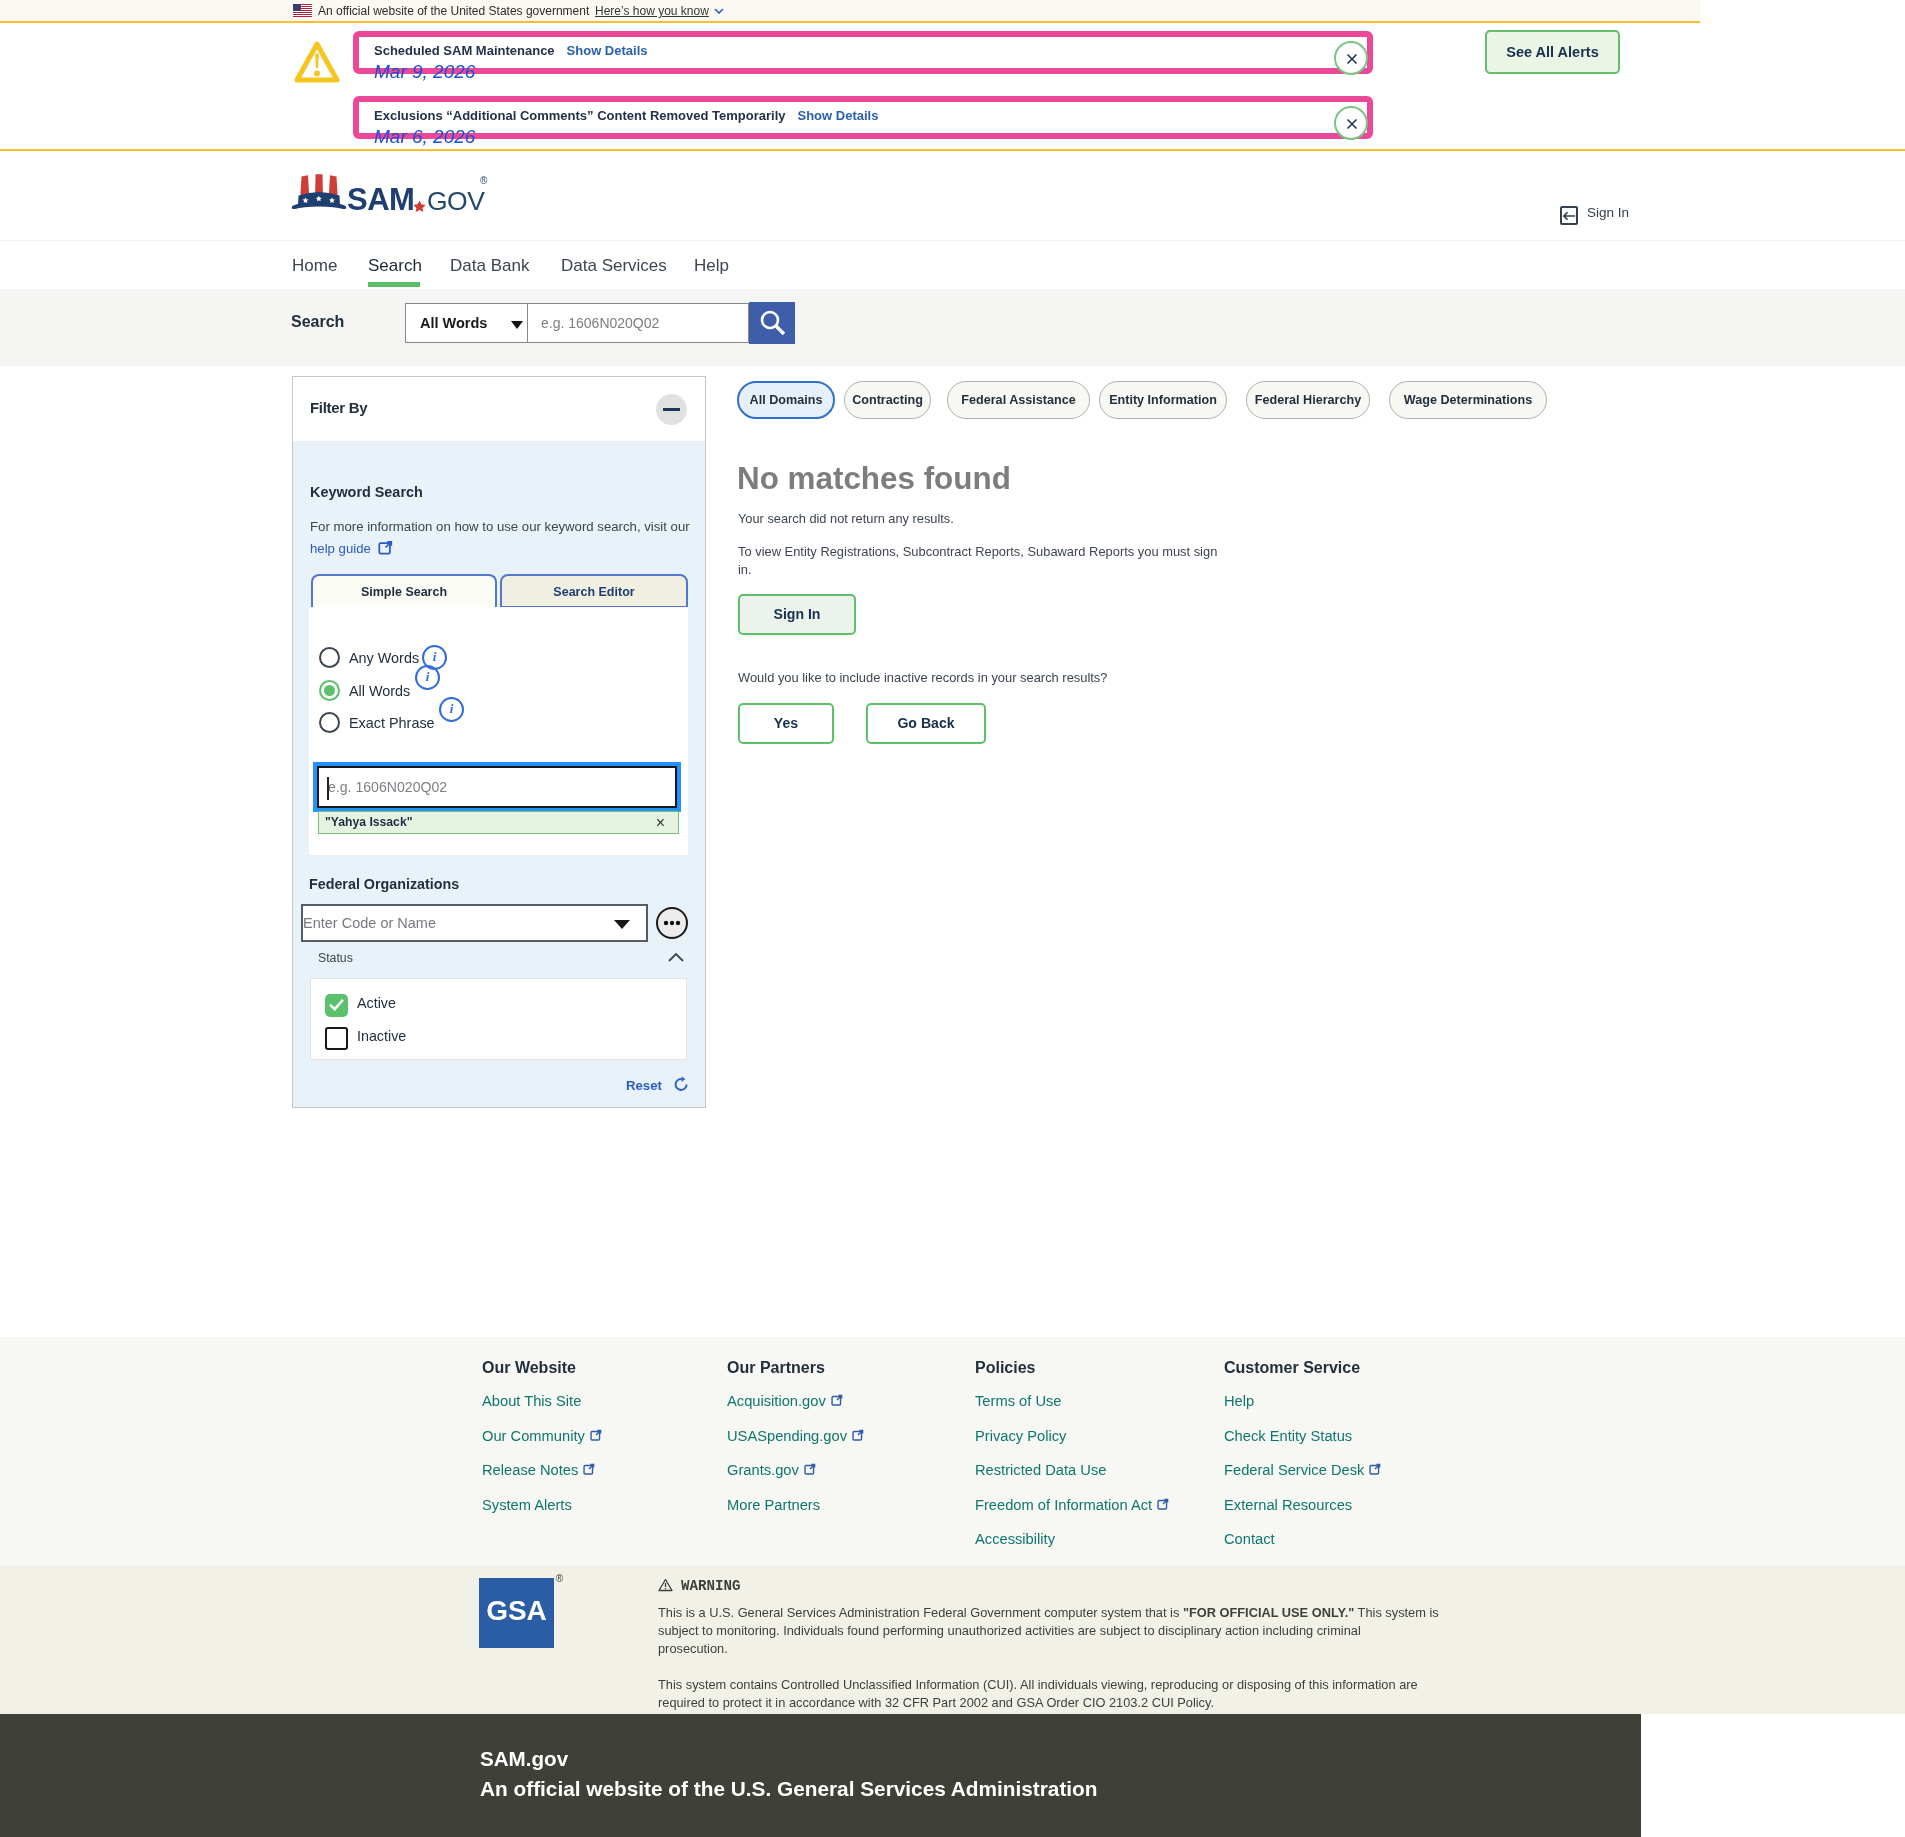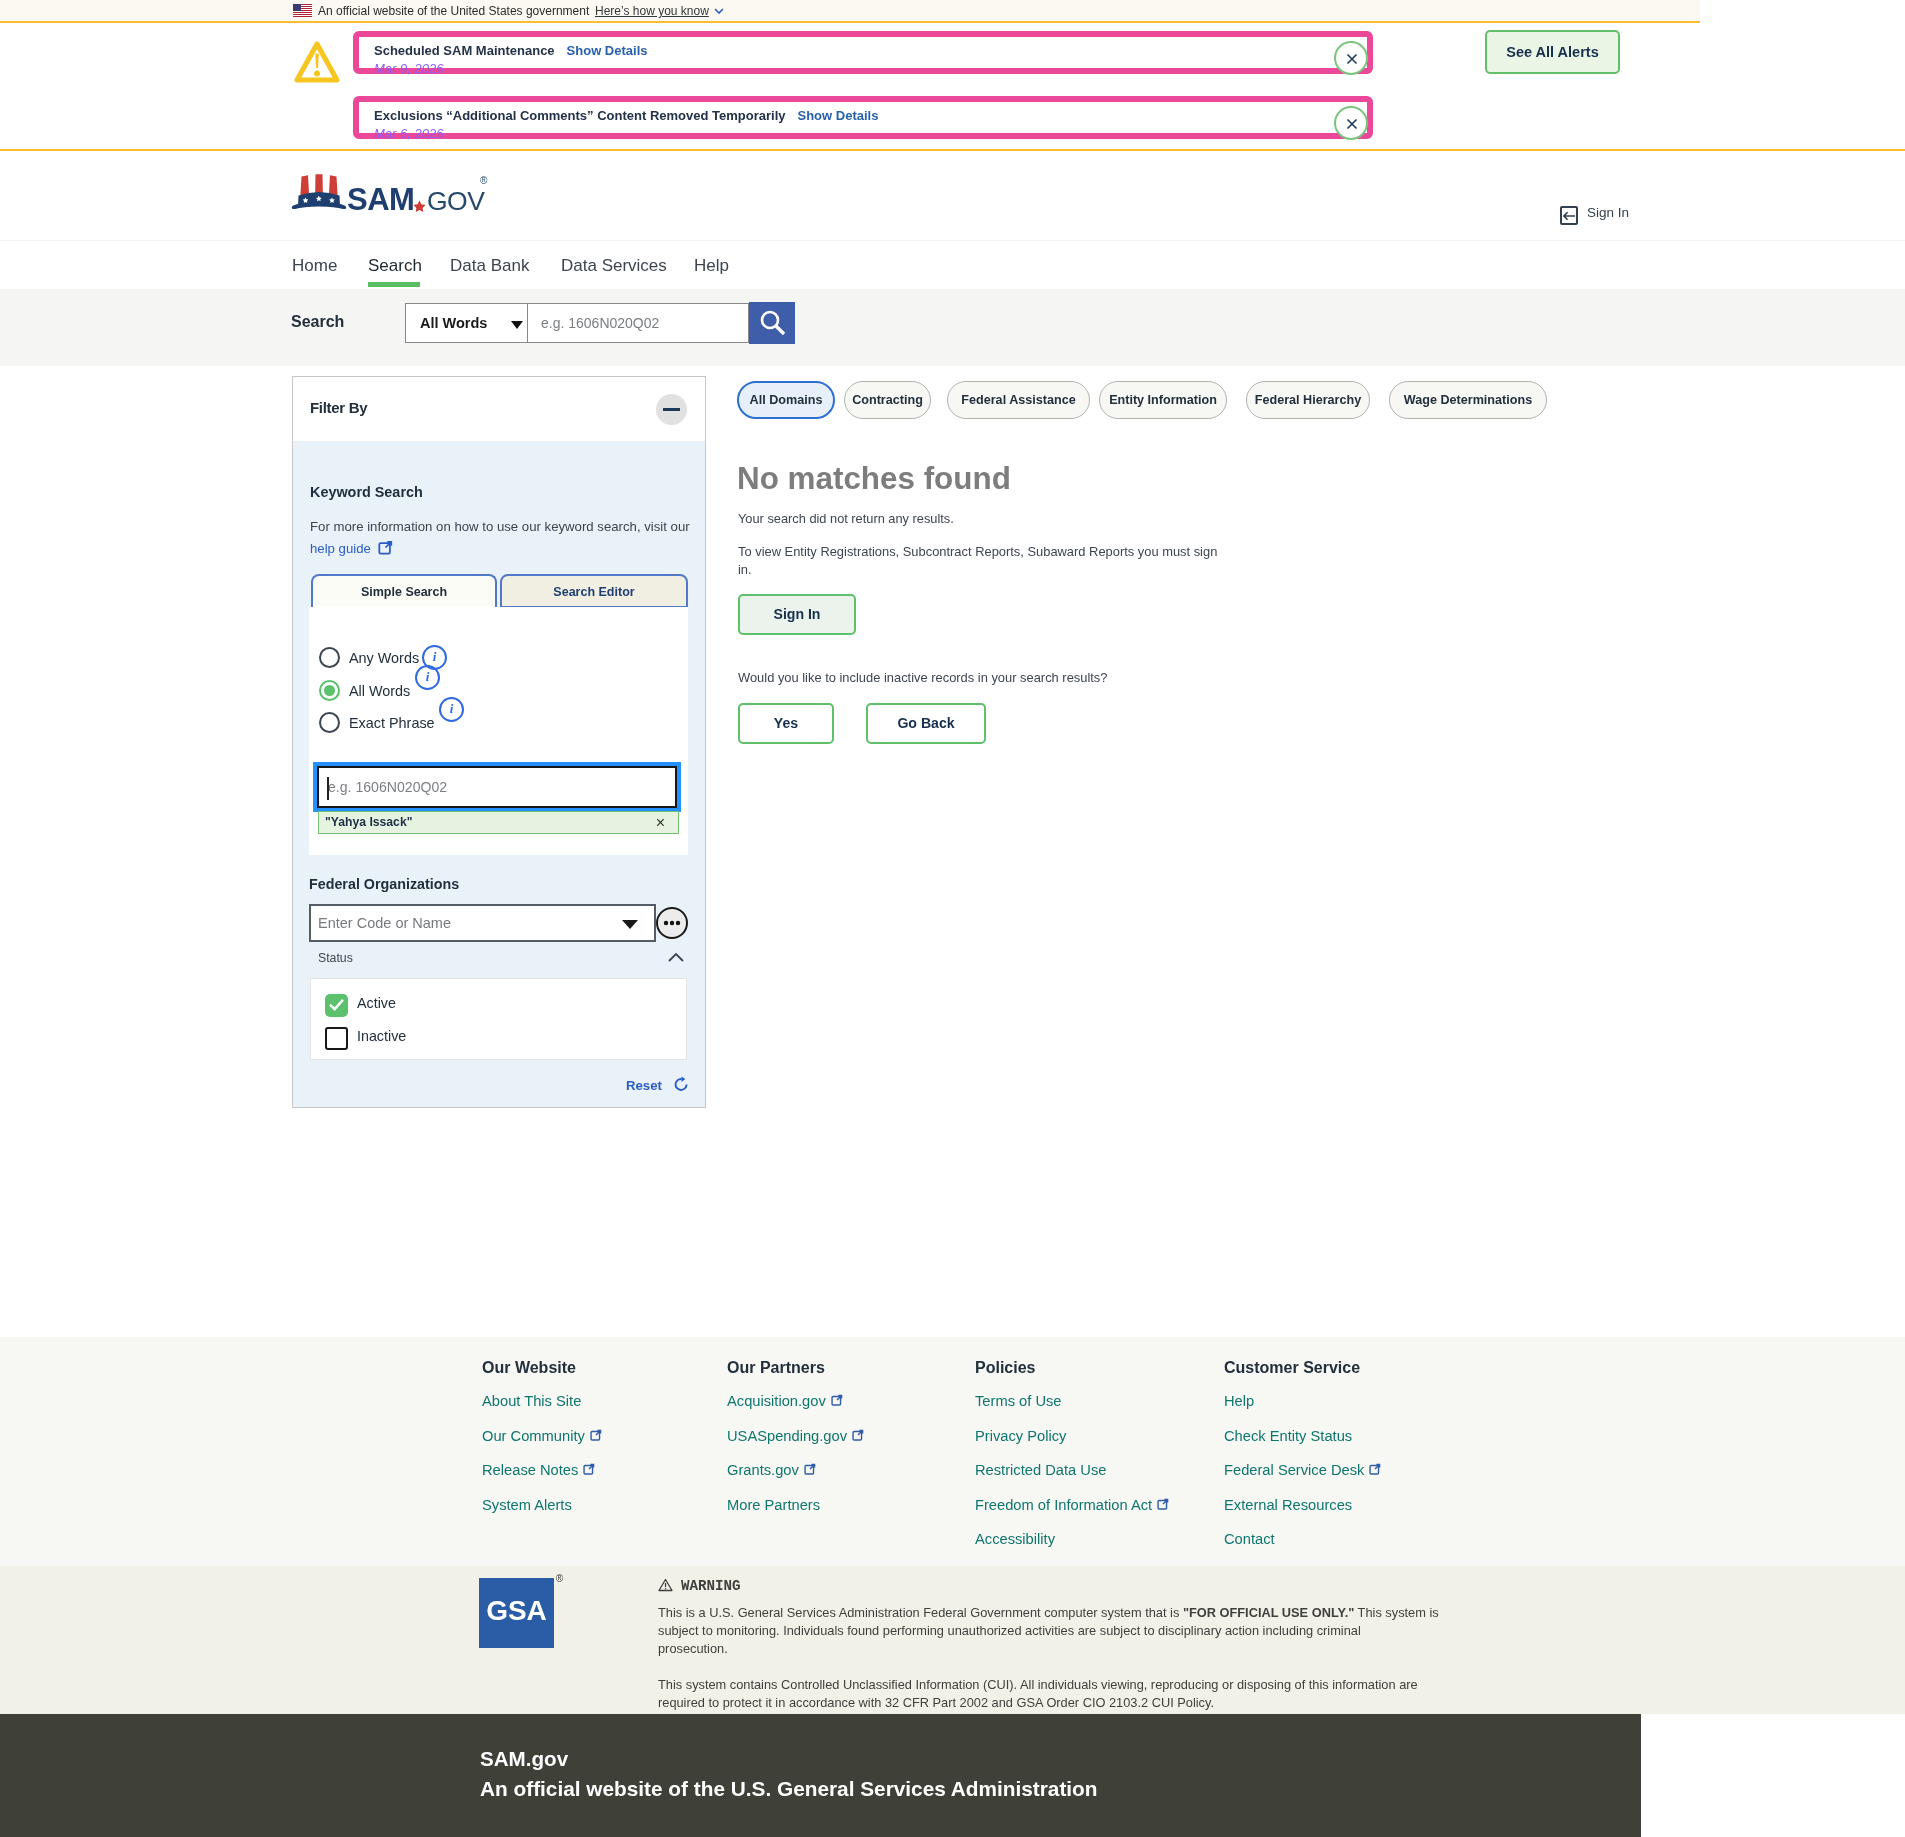--- a/index.html
+++ b/index.html
@@ -11,21 +11,21 @@
 #banner .btxt { position:absolute; left:318px; top:4px; }
 #banner .bhow { position:absolute; left:595px; top:4px; color:#33383d; text-decoration:underline; }
 #banner .chev { position:absolute; left:714px; top:8px; width:10px; height:6px; }
 
 
 #alerts { position:absolute; left:0; top:25px; width:1905px; height:126px; background:#fff; border-bottom:2px solid #ffbe2e; }
 .warn-tri { position:absolute; left:292px; top:14px; }
 .alert-card { position:absolute; left:353px; width:1020px; height:43px; background:#fff; border:6px solid #ec4899; border-radius:6px; }
 .alert-card .t { position:absolute; left:15px; top:6px; font-size:13px; font-weight:bold; color:#233149; }
 .alert-card .t a { color:#2a61ab; margin-left:12px; }
-.alert-card .d { position:absolute; left:15px; top:24px; font-size:13px; font-style:italic; color:#8b5cf6; }
+.alert-card .d { position:absolute; left:15px; top:24px; font-size:19px; font-style:italic; color:#1d4ed8; }
 .close-circ { position:absolute; left:975px; top:4px; width:34px; height:34px; border:2px solid #7cc57e; border-radius:50%; background:#fff; }
 .close-circ svg { position:absolute; left:9px; top:9px; }
 #see-all { position:absolute; left:1485px; top:5px; width:135px; height:44px; background:#eaf5e6; border:2px solid #63bf6a; border-radius:5px; font-size:14.5px; font-weight:bold; color:#16304d; text-align:center; line-height:40px; }
 
 
 #hdr { position:absolute; left:0; top:151px; width:1905px; height:89px; background:#fff;padding-left:30px; }
 #signin { position:absolute; left:1560px; top:50px; width:90px; font-size:13.5px; color:#33404d; white-space:nowrap; }
 #signin .box { position:absolute; left:0; top:5px; width:18px; height:19px; border:2px solid #33404d; border-radius:2px; }
 #signin .txt { position:absolute; left:27px; top:4px; }
 
@@ -62,21 +62,21 @@
 .radio.sel { border-color:#5bc16c; }
 .radio.sel:after { content:""; position:absolute; left:2.5px; top:2.5px; width:11px; height:11px; background:#5bc16c; border-radius:50%; }
 .rlab { position:absolute; font-size:14.4px; color:#22303d; }
 .info { position:absolute; width:25px; height:25px; border:2px solid #2f6ae0; border-radius:50%; color:#2f6ae0; font-size:13px; font-weight:bold; font-style:italic; text-align:center; line-height:20px; font-family:"Liberation Serif",serif; }
 #kwfocus { position:absolute; left:20px; top:385px; width:368px; height:50px; background:#2491ff; }
 #kwinput { position:absolute; left:4px; top:4px; width:360px; height:42px; background:#fff; border:2px solid #17181a; font-size:14.1px; color:#7c7f83; line-height:38px; padding-left:9px; }
 #kwinput .cursor { position:absolute; left:8px; top:9px; width:1.5px; height:23px; background:#222; }
 #chip { position:absolute; left:25px; top:434px; width:361px; height:23px; background:#e6f3e0; border:1px solid #74bf74; font-size:12.2px; font-weight:bold; color:#1e2e44; line-height:21px; padding-left:6px; }
 #chip .x { position:absolute; right:13px; top:0px; color:#333; font-weight:normal; font-size:16px; }
 #fo-h { position:absolute; left:16px; top:499px; font-size:14.3px; font-weight:bold; color:#22303d; }
-#fo-sel { position:absolute; left:16px; top:527px; width:347px; height:38px; background:#fff; border:2px solid #565c65; font-size:14.5px; color:#76797e; line-height:34px; padding-left:7px; }
+#fo-sel { position:absolute; left:8px; top:527px; width:347px; height:38px; background:#fff; border:2px solid #565c65; font-size:14.5px; color:#76797e; line-height:34px; }
 #fo-sel .car { position:absolute; right:16px; top:14px; width:0; height:0; border-left:8px solid transparent; border-right:8px solid transparent; border-top:9px solid #17181a; }
 #fo-dots { position:absolute; left:363px; top:530px; width:32px; height:32px; border:2.5px solid #1a1a1a; border-radius:50%; background:#ececec; text-align:center; }
 #status-h { position:absolute; left:25px; top:574px; font-size:12.3px; color:#3d4551; }
 #status-ch { position:absolute; left:375px; top:576px; }
 #stbox { position:absolute; left:17px; top:601px; width:377px; height:82px; background:#fff; border:1px solid #e3e3e3; }
 .cb { position:absolute; left:14px; width:23px; height:23px; }
 .cb.on { background:#5bc16c; border-radius:5px; }
 .cb.off { background:#fff; border:2.5px solid #17181a; border-radius:3px; }
 .cblab { position:absolute; left:46px; font-size:14.3px; color:#22303d; }
 #reset { position:absolute; left:333px; top:1076px; font-size:13.2px; font-weight:bold; color:#2a5cc6; }

